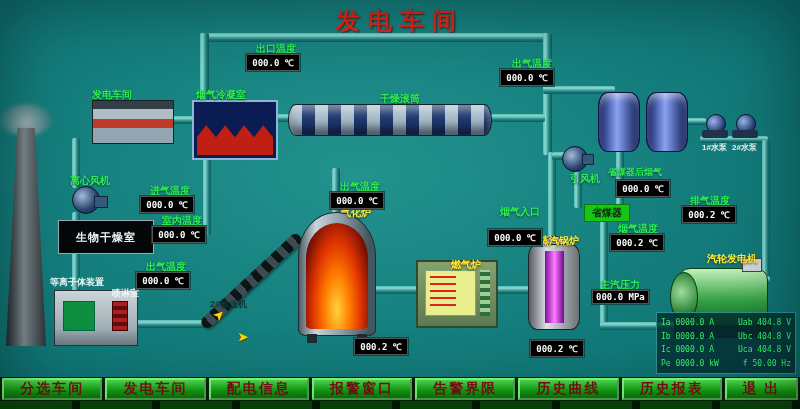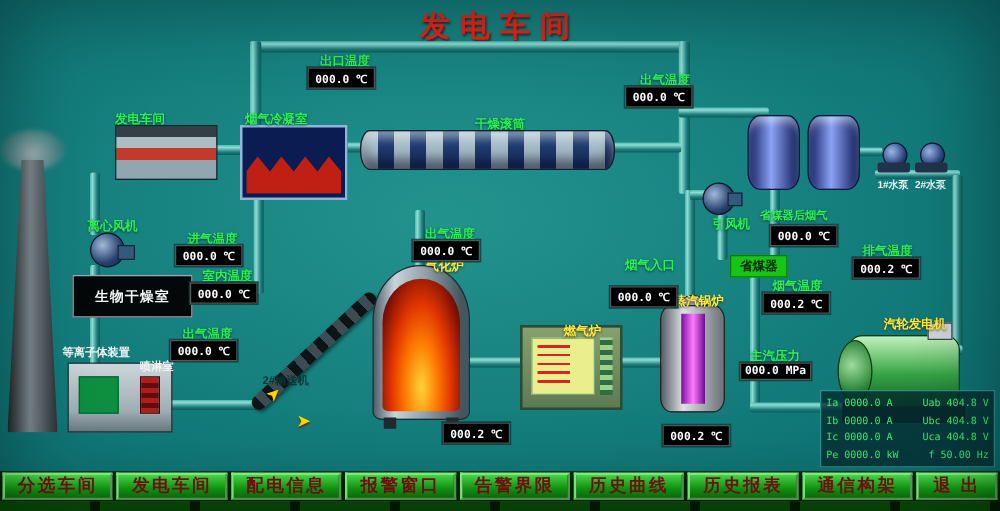--- a/index.html
+++ b/index.html
@@ -264,18 +264,17 @@
   </div>
 
   <div class="menubar">
     <div class="mbtn">分选车间</div>
     <div class="mbtn">发电车间</div>
     <div class="mbtn">配电信息</div>
     <div class="mbtn">报警窗口</div>
     <div class="mbtn">告警界限</div>
     <div class="mbtn">历史曲线</div>
     <div class="mbtn">历史报表</div>
-    <div class="mbtn">通信构架</div>
     <div class="mbtn narrow">退 出</div>
   </div>
   <div class="bottomstrip"></div>
 
 </div>
 
 </body></html>

